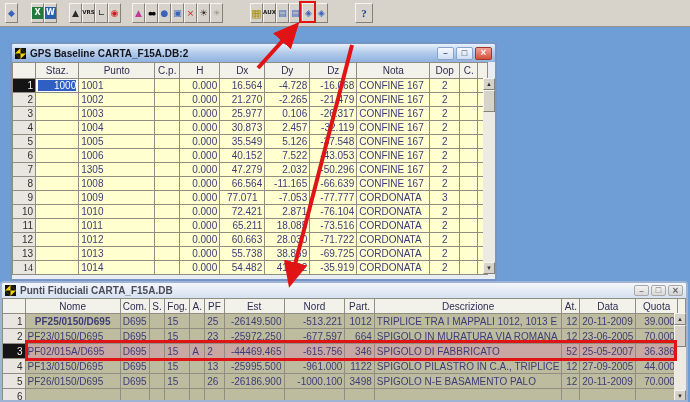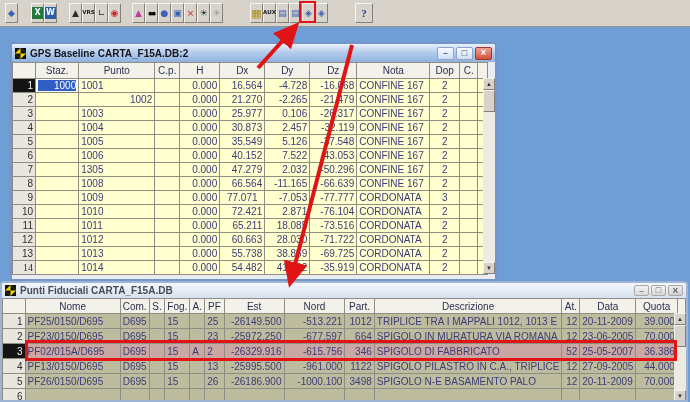--- a/index.html
+++ b/index.html
@@ -239,21 +239,21 @@
             <td data-name="table-cell" style="text-align: right;">-4.728</td>
             <td data-name="table-cell" style="text-align: right;">-16.068</td>
             <td data-name="table-cell" style="text-align: left;">CONFINE 167</td>
             <td data-name="table-cell" style="text-align: center;">2</td>
             <td data-name="table-cell" style="text-align: left;"></td>
             <td data-name="table-cell" style="text-align: left;"></td>
           </tr>
           <tr data-name="table-row">
             <td class="rowhdr" data-name="row-number-cell" style="text-align: right;">2</td>
             <td data-name="table-cell" style="text-align: left;"></td>
-            <td data-name="table-cell" style="text-align: right; margin-left: 20px;">1002</td>
+            <td data-name="table-cell" style="text-align: left; margin-left: 20px;">1002</td>
             <td data-name="table-cell" style="text-align: left;"></td>
             <td data-name="table-cell" style="text-align: right;">0.000</td>
             <td data-name="table-cell" style="text-align: right;">21.270</td>
             <td data-name="table-cell" style="text-align: right;">-2.265</td>
             <td data-name="table-cell" style="text-align: right;">-21.479</td>
             <td data-name="table-cell" style="text-align: left;">CONFINE 167</td>
             <td data-name="table-cell" style="text-align: center;">2</td>
             <td data-name="table-cell" style="text-align: left;"></td>
             <td data-name="table-cell" style="text-align: left;"></td>
           </tr>
@@ -484,21 +484,21 @@
             <th data-name="column-header">Descrizione</th>
             <th data-name="column-header">At.</th>
             <th data-name="column-header">Data</th>
             <th data-name="column-header">Quota</th>
             <th data-name="column-header"></th>
           </tr>
         </thead>
         <tbody>
           <tr data-name="table-row">
             <td class="rowhdr" data-name="row-number-cell" style="text-align: right;">1</td>
-            <td data-name="table-cell" style="text-align: left;">PF25/0150/D695</td>
+            <td data-name="table-cell" style="text-align: center; font-weight: bold;">PF25/0150/D695</td>
             <td data-name="table-cell" style="text-align: left;">D695</td>
             <td data-name="table-cell" style="text-align: center;"></td>
             <td data-name="table-cell" style="text-align: left;">15</td>
             <td data-name="table-cell" style="text-align: left;"></td>
             <td data-name="table-cell" style="text-align: left;">25</td>
             <td data-name="table-cell" style="text-align: right;">-26149.500</td>
             <td data-name="table-cell" style="text-align: right;">-513.221</td>
             <td data-name="table-cell" style="text-align: right;">1012</td>
             <td data-name="table-cell" style="text-align: left;">TRIPLICE TRA I MAPPALI 1012, 1013 E</td>
             <td data-name="table-cell" style="text-align: right;">12</td>
@@ -524,21 +524,21 @@
             <td data-name="table-cell" style="text-align: left;"></td>
           </tr>
           <tr data-name="table-row" class="sel">
             <td class="rowhdr selhdr" data-name="row-number-cell" style="text-align: right;">3</td>
             <td data-name="table-cell" style="text-align: left;">PF02/015A/D695</td>
             <td data-name="table-cell" style="text-align: left;">D695</td>
             <td data-name="table-cell" style="text-align: center;"></td>
             <td data-name="table-cell" style="text-align: left;">15</td>
             <td data-name="table-cell" style="text-align: left;">A</td>
             <td data-name="table-cell" style="text-align: left;">2</td>
-            <td data-name="table-cell" style="text-align: right;">-26329.916</td>
+            <td data-name="table-cell" style="text-align: right;">-44469.465</td>
             <td data-name="table-cell" style="text-align: right;">-615.756</td>
             <td data-name="table-cell" style="text-align: right;">346</td>
             <td data-name="table-cell" style="text-align: left;">SPIGOLO DI FABBRICATO</td>
             <td data-name="table-cell" style="text-align: right;">52</td>
             <td data-name="table-cell" style="text-align: left;">25-05-2007</td>
             <td data-name="table-cell" style="text-align: right;">36.386</td>
             <td data-name="table-cell" style="text-align: left;"></td>
           </tr>
           <tr data-name="table-row">
             <td class="rowhdr" data-name="row-number-cell" style="text-align: right;">4</td>

